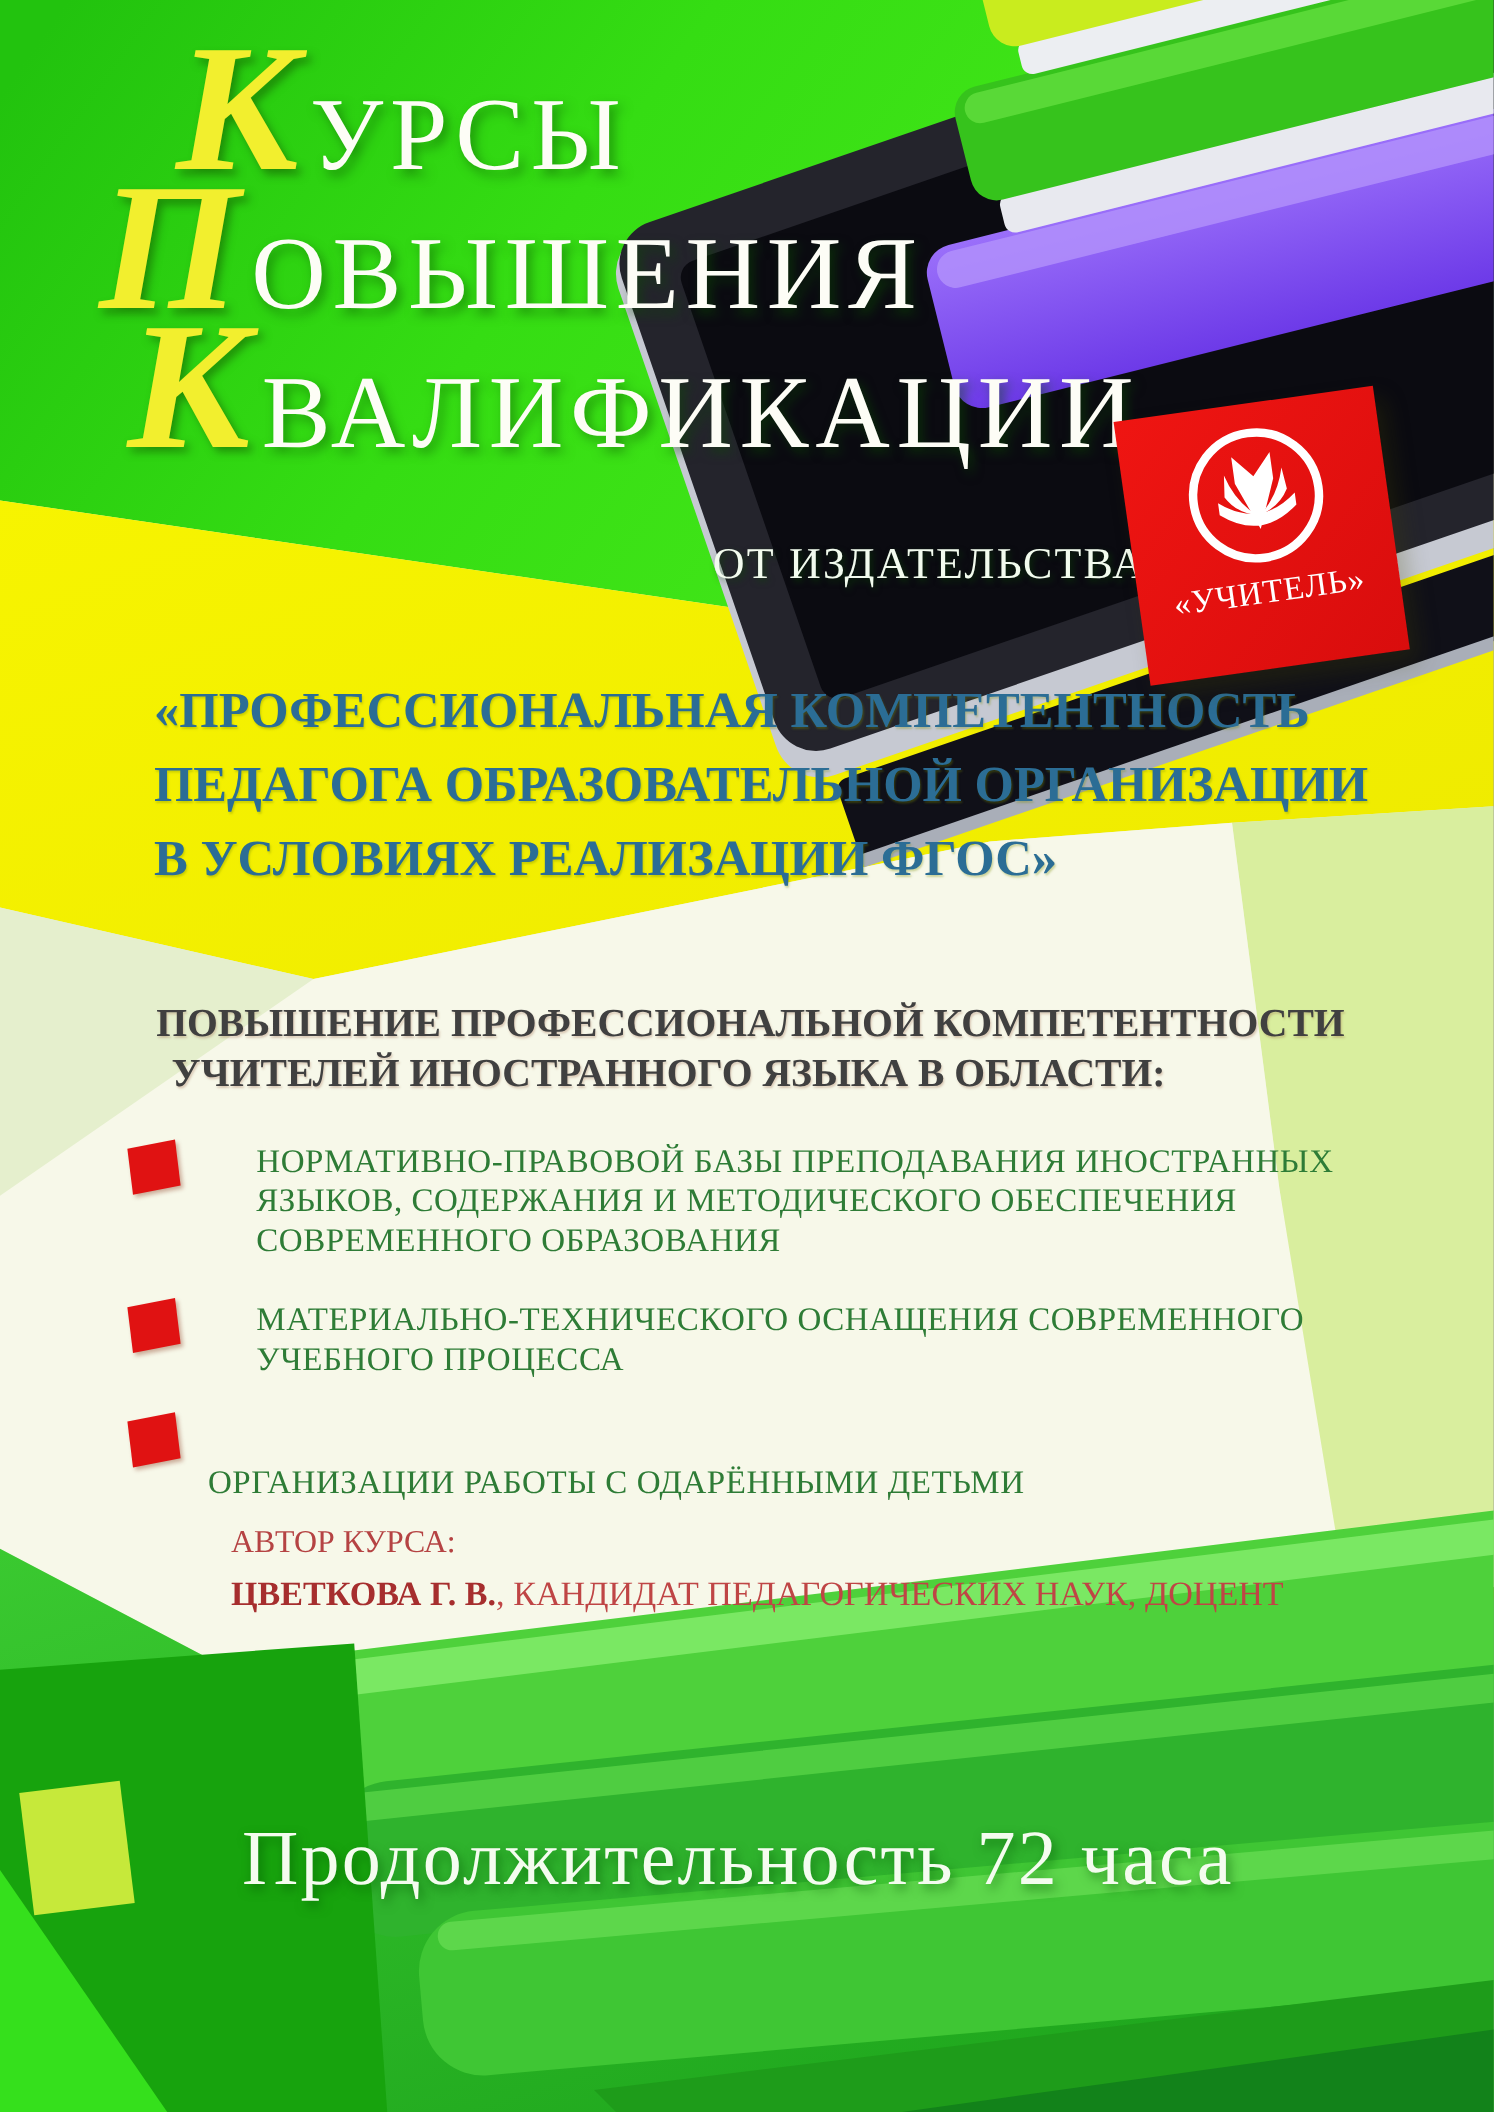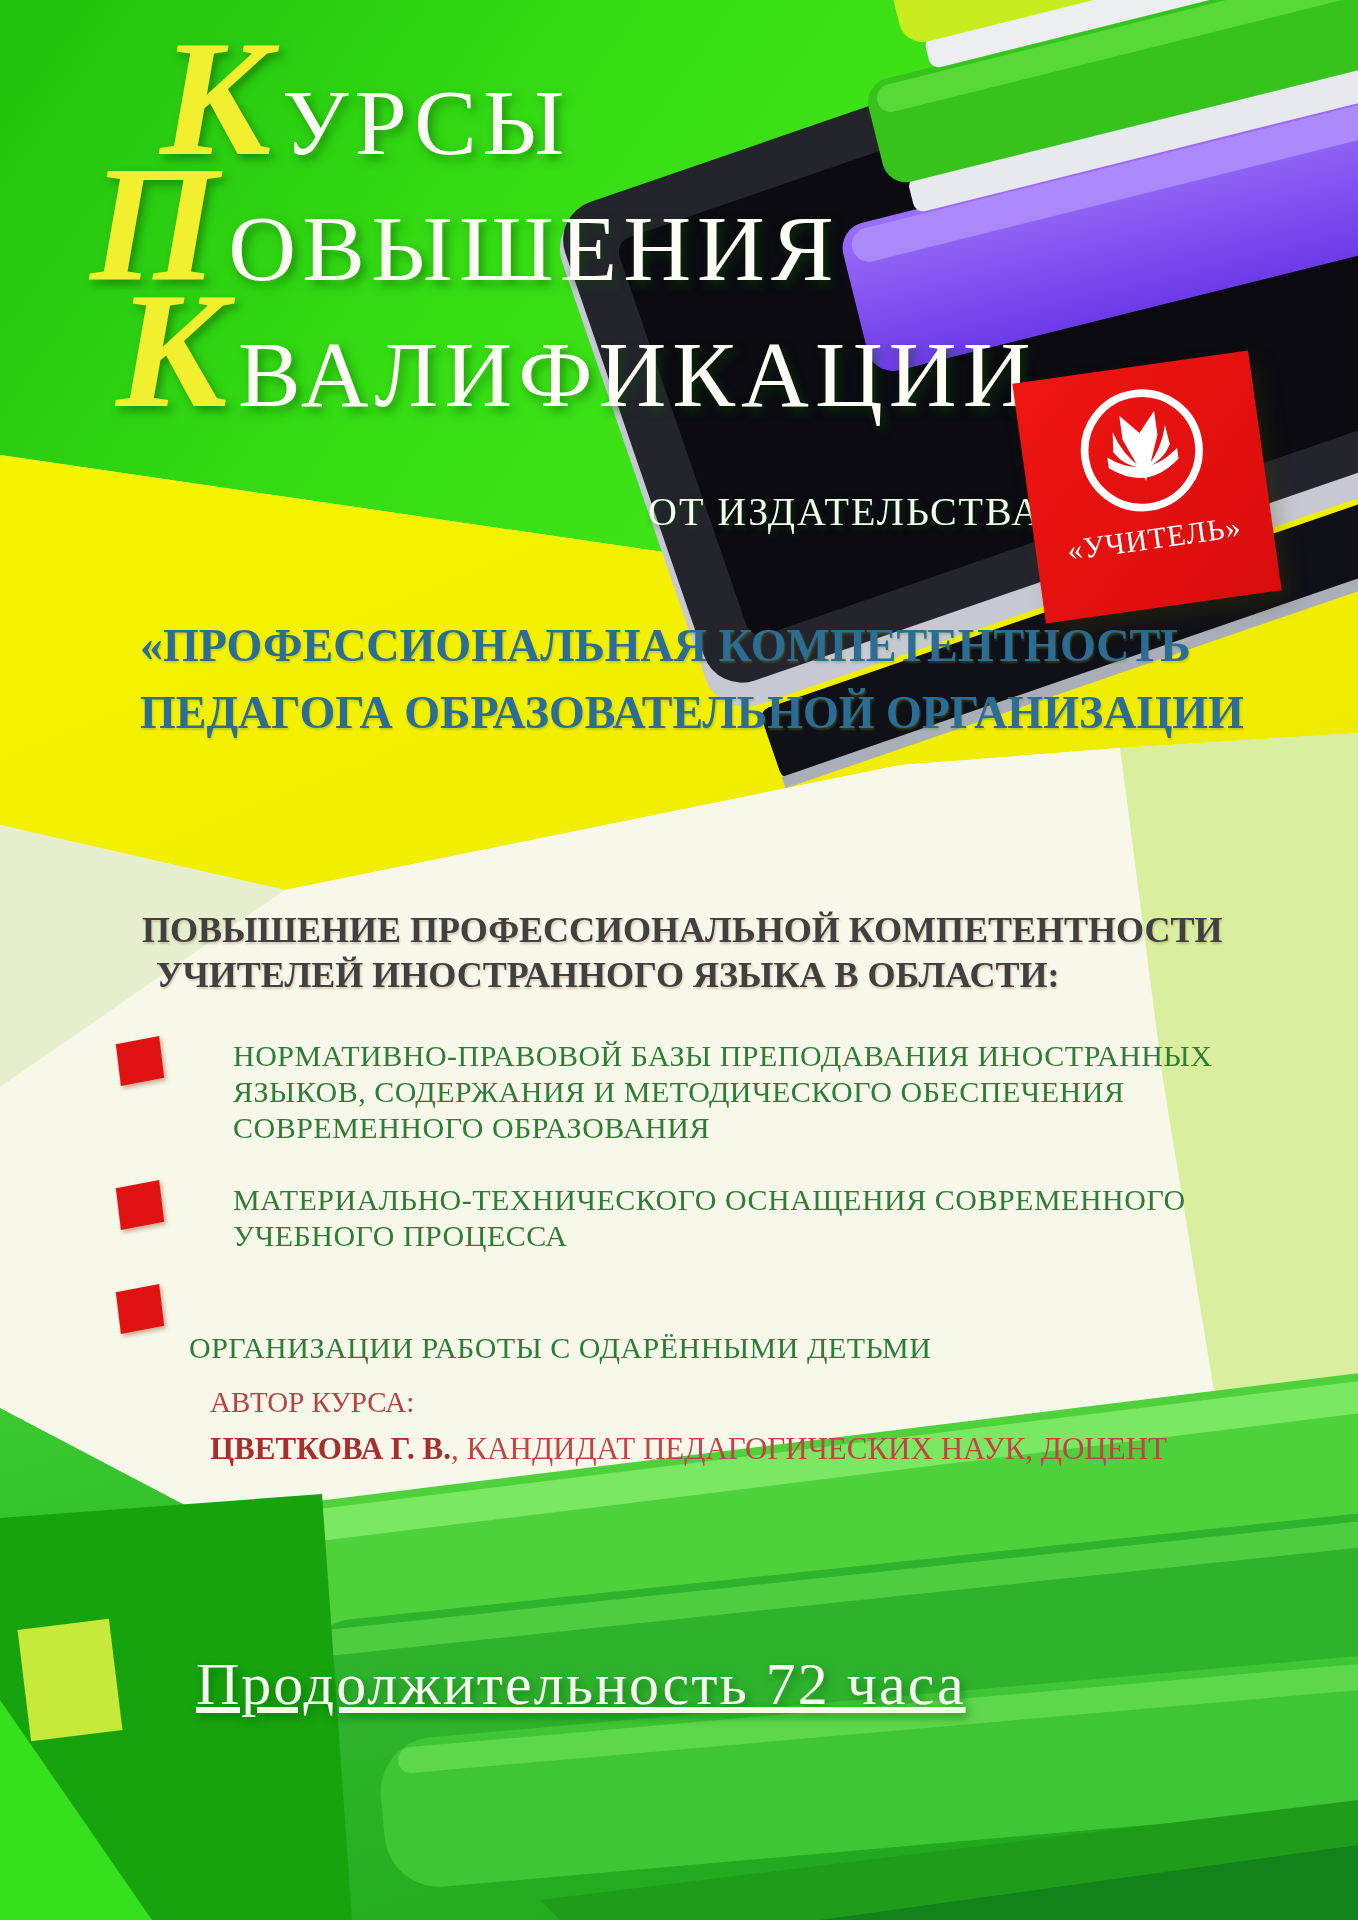--- a/index.html
+++ b/index.html
@@ -77,24 +77,23 @@
 
   
   .author{position:absolute;left:210px;top:1382px;z-index:5;white-space:nowrap;}
   .author-label{color:#b54343;font-size:29px;line-height:1.4;}
   .author-line{margin-top:8px;font-size:31px;}
   .author-name{color:#a62e2e;font-weight:bold;}
   .author-credentials{color:#bf4545;}
 
   
   .duration{
-    position:absolute;left:196px;top:1650px;z-index:5;
-    color:#f4fcef;font-size:60px;letter-spacing:2px;white-space:nowrap;
+    position:absolute;left:220px;top:1650px;z-index:5;
+    color:#f4fcef;font-size:71px;letter-spacing:2px;white-space:nowrap;
     text-shadow:3px 4px 10px rgba(0,80,0,.55);
-    text-decoration:underline;
   }
 </style>
 </head>
 <body>
 
 <div class="poster">
 
   <svg class="bg-svg" viewBox="0 0 1358 1920" xmlns="http://www.w3.org/2000/svg">
     <defs>
       <linearGradient id="gTop" x1="0%" y1="15%" x2="100%" y2="45%">
@@ -200,20 +199,21 @@
       <path d="M36,40 Q42,62 58,76 Q42,72 34,58 Z" fill="#ffffff"></path>
       <path d="M84,40 Q78,62 62,76 Q78,72 86,58 Z" fill="#ffffff"></path>
       <path d="M28,62 Q60,88 92,62 L92,72 Q60,98 28,72 Z" fill="#ffffff"></path>
     </svg>
     <div class="logo-name">«УЧИТЕЛЬ»</div>
   </div>
 
   <div class="course-title">
     <div>«ПРОФЕССИОНАЛЬНАЯ КОМПЕТЕНТНОСТЬ</div>
     <div>ПЕДАГОГА ОБРАЗОВАТЕЛЬНОЙ ОРГАНИЗАЦИИ</div>
+    <div>В УСЛОВИЯХ РЕАЛИЗАЦИИ ФГОС»</div>
   </div>
 
   <div class="heading">
     <div>ПОВЫШЕНИЕ ПРОФЕССИОНАЛЬНОЙ КОМПЕТЕНТНОСТИ</div>
     <div class="heading-line-2">УЧИТЕЛЕЙ ИНОСТРАННОГО ЯЗЫКА В ОБЛАСТИ:</div>
   </div>
 
   <div class="bullet-row bullet-1">
     <div class="bullet-marker"></div>
     <div class="bullet-text">НОРМАТИВНО-ПРАВОВОЙ БАЗЫ ПРЕПОДАВАНИЯ ИНОСТРАННЫХ

